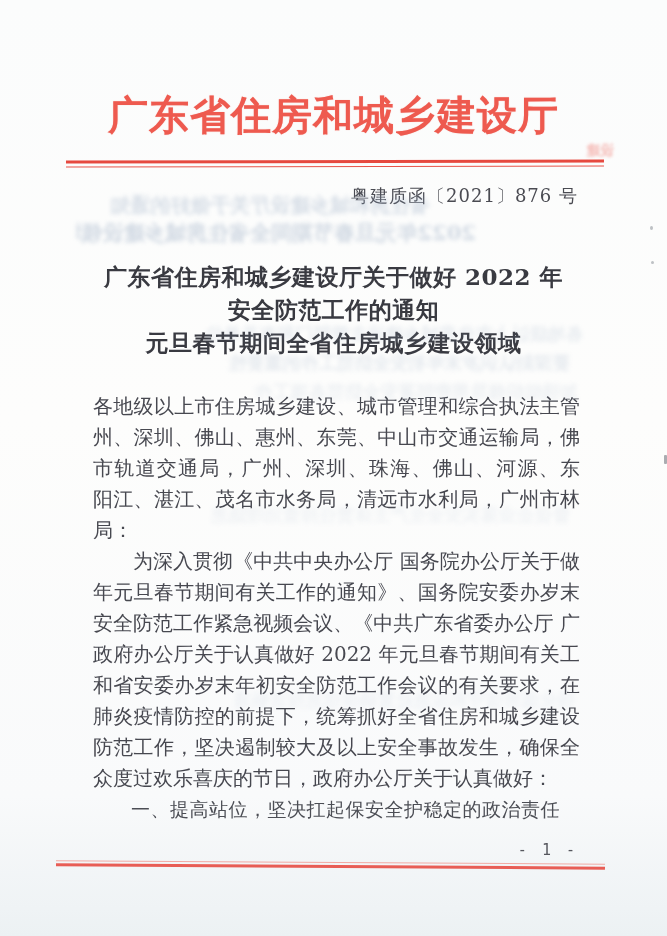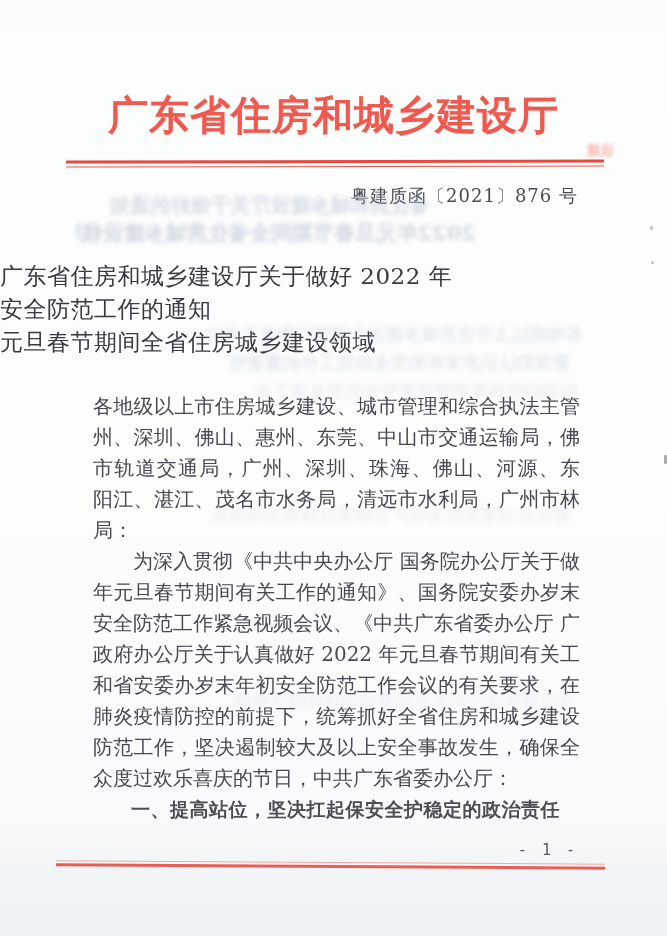--- a/index.html
+++ b/index.html
@@ -23,35 +23,35 @@
     transform:rotate(-0.12deg);
   }
   .doc-num {
     position:absolute; top:184px; right:89px;
     font-size:18px; color:#4a4b52; letter-spacing:1px;
   }
 
   
   .title {
     position:absolute; top:260px; left:0; right:0;
-    text-align:left; font-size:23px; line-height:33px; font-weight:400;
+    text-align:center; font-size:23px; line-height:33px; font-weight:700;
     color:#393a41; letter-spacing:0.5px;
   }
 
   
   .body {
     position:absolute; top:391px; left:93px; width:487px;
     font-size:20px; color:#474850;
   }
   .ln { height:31px; line-height:31px; overflow:hidden; }
   .ln.j { text-align:justify; text-align-last:justify; }
   .ln.ind { padding-left:2em; }
   .ln.hd {
     font-family:"DejaVu Sans","Liberation Sans",sans-serif;
-    font-weight:700; color:#4c4e55; font-size:19px; letter-spacing:0.5px;
+    font-weight:400; color:#4c4e55; font-size:19px; letter-spacing:0.5px;
   }
 
   
   .pageno {
     position:absolute; top:841px; right:89px;
     font-size:15px; color:#56575e; letter-spacing:3px;
     font-family:"DejaVu Sans Mono","Liberation Mono",monospace;
   }
   .rule-bottom {
     position:absolute; top:862px; left:56px; width:549px; height:2px;
@@ -100,21 +100,21 @@
     <div class="ln j">市轨道交通局，广州、深圳、珠海、佛山、河源、东莞、中山、</div>
     <div class="ln j">阳江、湛江、茂名市水务局，清远市水利局，广州市林业和园林</div>
     <div class="ln">局：</div>
     <div class="ln j ind">为深入贯彻《中共中央办公厅 国务院办公厅关于做好 2022</div>
     <div class="ln j">年元旦春节期间有关工作的通知》、国务院安委办岁末年初全国</div>
     <div class="ln j">安全防范工作紧急视频会议、《中共广东省委办公厅 广东省人民</div>
     <div class="ln j">政府办公厅关于认真做好 2022 年元旦春节期间有关工作的通知》</div>
     <div class="ln j">和省安委办岁末年初安全防范工作会议的有关要求，在做好新冠</div>
     <div class="ln j">肺炎疫情防控的前提下，统筹抓好全省住房和城乡建设领域安全</div>
     <div class="ln j">防范工作，坚决遏制较大及以上安全事故发生，确保全省人民群</div>
-    <div class="ln">众度过欢乐喜庆的节日，中共广东省委办公厅：</div>
+    <div class="ln">众度过欢乐喜庆的节日，政府办公厅关于认真做好：</div>
     <div class="ln ind hd">一、提高站位，坚决扛起保安全护稳定的政治责任</div>
   </div>
 
   <div class="pageno">- 1 -</div>
   <div class="rule-bottom"></div>
 
   <div class="ghost g1">省住房和城乡建设厅关于做好的通知</div>
   <div class="ghost g2">2022年元旦春节期间全省住房城乡建设领域</div>
   <div class="ghost g3">各地级以上市住房城乡建设主管部门和有关单位</div>
   <div class="ghost g4">要深刻认识岁末年初安全防范工作的重要性</div>

